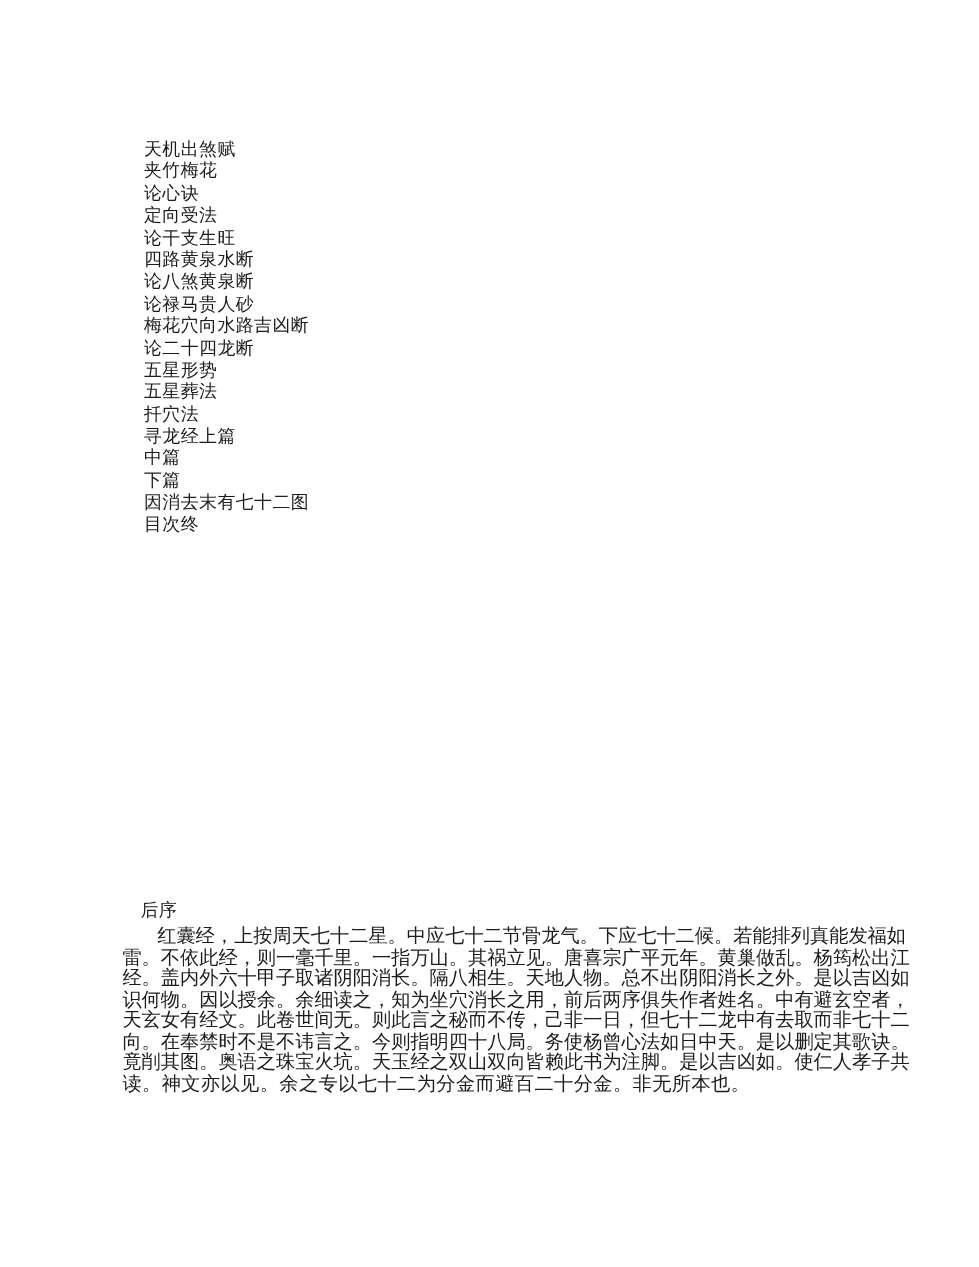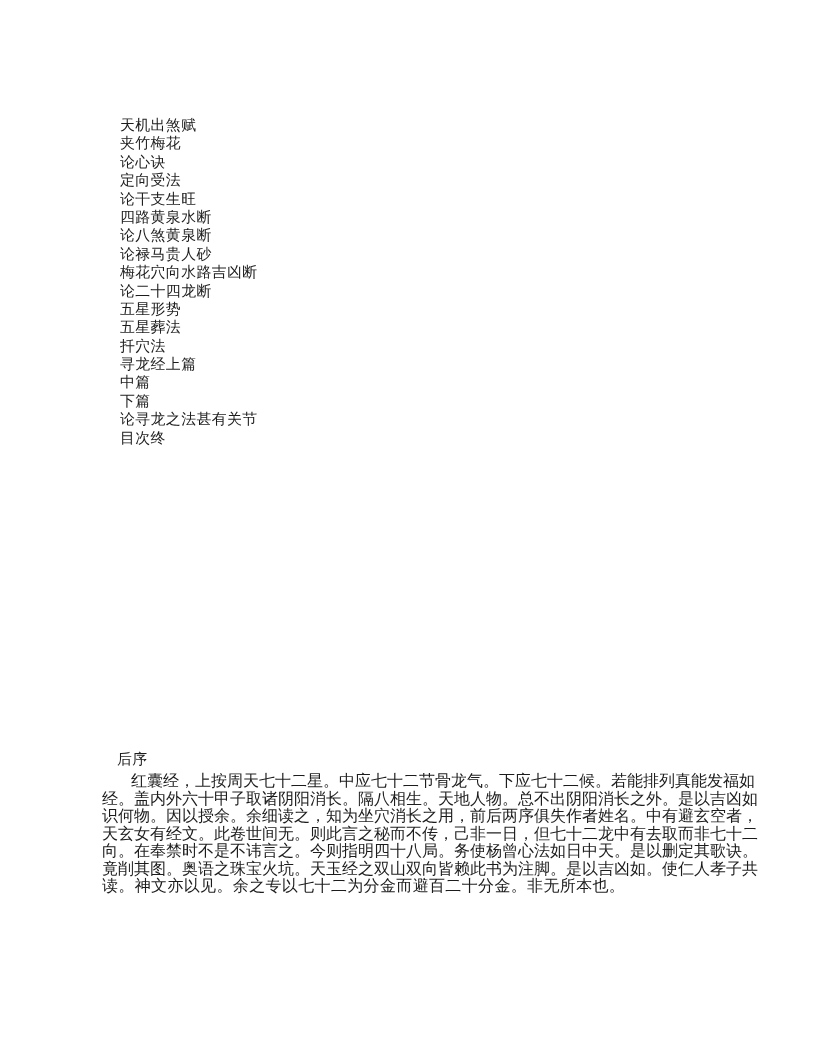--- a/index.html
+++ b/index.html
@@ -64,28 +64,29 @@
     <div class="toc-item">论八煞黄泉断</div>
     <div class="toc-item">论禄马贵人砂</div>
     <div class="toc-item">梅花穴向水路吉凶断</div>
     <div class="toc-item">论二十四龙断</div>
     <div class="toc-item">五星形势</div>
     <div class="toc-item">五星葬法</div>
     <div class="toc-item">扦穴法</div>
     <div class="toc-item">寻龙经上篇</div>
     <div class="toc-item">中篇</div>
     <div class="toc-item">下篇</div>
-    <div class="toc-item">论寻龙之法甚有关节</div>
+    <div class="toc-item">因消去末有七十二图</div>
     <div class="toc-item">目次终</div>
   </div>
 
   <div class="ps-heading">后序</div>
 
   <div class="ps-body">
     <div class="para-line indent">红囊经，上按周天七十二星。中应七十二节骨龙气。下应七十二候。若能排列真能发福如</div>
+    <div class="para-line">雷。不依此经，则一毫千里。一指万山。其祸立见。唐喜宗广平元年。黄巢做乱。杨筠松出江</div>
     <div class="para-line">经。盖内外六十甲子取诸阴阳消长。隔八相生。天地人物。总不出阴阳消长之外。是以吉凶如</div>
     <div class="para-line">识何物。因以授余。余细读之，知为坐穴消长之用，前后两序俱失作者姓名。中有避玄空者，</div>
     <div class="para-line">天玄女有经文。此卷世间无。则此言之秘而不传，己非一日，但七十二龙中有去取而非七十二</div>
     <div class="para-line">向。在奉禁时不是不讳言之。今则指明四十八局。务使杨曾心法如日中天。是以删定其歌诀。</div>
     <div class="para-line">竟削其图。奥语之珠宝火坑。天玉经之双山双向皆赖此书为注脚。是以吉凶如。使仁人孝子共</div>
     <div class="para-line last">读。神文亦以见。余之专以七十二为分金而避百二十分金。非无所本也。</div>
   </div>
 
 </div>
 

